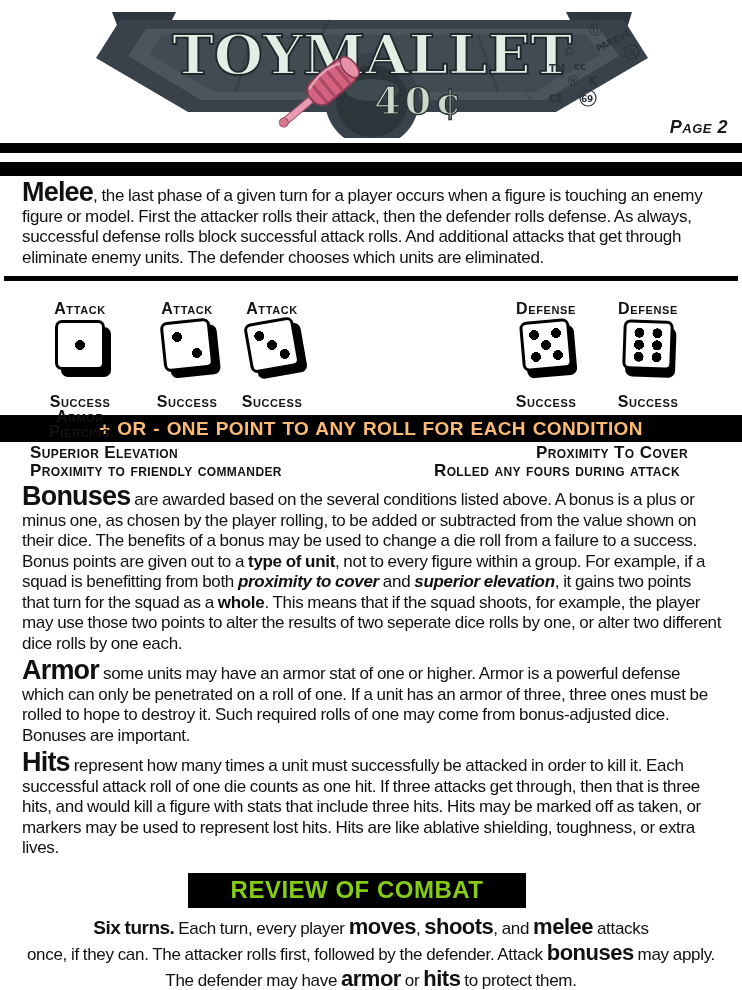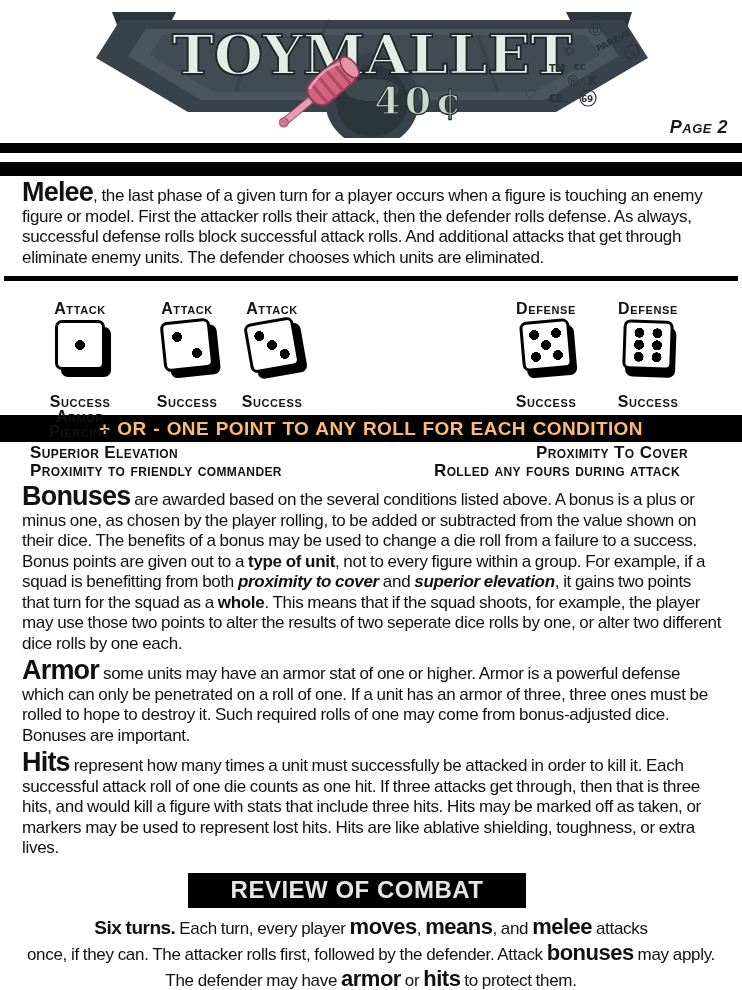--- a/index.html
+++ b/index.html
@@ -79,21 +79,21 @@
   }
   .cond-row{
     display:flex;justify-content:space-between;
     font-weight:bold;font-variant-caps:small-caps;font-size:17px;
     line-height:18px;letter-spacing:0.4px;
   }
   .cond-row1{padding:2px 54px 0 30px;}
   .cond-row2{padding:0 62px 0 30px;}
   
   .review-banner{
-    width:338px;height:35px;background:#000;color:#e5e5e5;
+    width:338px;height:35px;background:#000;color:#84cc16;
     margin:14px auto 0 auto;transform:translateX(-14px);
     display:flex;align-items:center;justify-content:center;
     font-weight:bold;font-size:24px;letter-spacing:0.5px;
   }
   .rline{margin:0 20px;text-align:center;font-size:17px;line-height:21px;word-spacing:-0.5px;}
   .r1{margin-top:10px;}
   .bw{font-weight:bold;font-size:22px;line-height:0;letter-spacing:-0.5px;}
   .bx{font-weight:bold;font-size:19px;line-height:0;letter-spacing:-0.5px;}
 </style>
 </head>
@@ -227,17 +227,17 @@
 </div>
 
 <p class="para"><span class="lead">Bonuses</span><span> are awarded based on the several conditions listed above. A bonus is a plus or minus one, as chosen by the player rolling, to be added or subtracted from the value shown on their dice. The benefits of a bonus may be used to change a die roll from a failure to a success. Bonus points are given out to a </span><span class="b">type of unit</span><span>, not to every figure within a group. For example, if a squad is benefitting from both </span><span class="bi">proximity to cover</span><span> and </span><span class="bi">superior elevation</span><span>, it gains two points that turn for the squad as a </span><span class="b">whole</span><span>. This means that if the squad shoots, for example, the player may use those two points to alter the results of two seperate dice rolls by one, or alter two different dice rolls by one each.</span></p>
 
 <p class="para"><span class="lead">Armor</span><span> some units may have an armor stat of one or higher. Armor is a powerful defense which can only be penetrated on a roll of one. If a unit has an armor of three, three ones must be rolled to hope to destroy it. Such required rolls of one may come from bonus-adjusted dice. Bonuses are important.</span></p>
 
 <p class="para"><span class="lead">Hits</span><span> represent how many times a unit must successfully be attacked in order to kill it. Each successful attack roll of one die counts as one hit. If three attacks get through, then that is three hits, and would kill a figure with stats that include three hits. Hits may be marked off as taken, or markers may be used to represent lost hits. Hits are like ablative shielding, toughness, or extra lives.</span></p>
 
 <div class="review-banner">REVIEW OF COMBAT</div>
 
-<p class="rline r1"><span class="bx">Six turns.</span><span> Each turn, every player </span><span class="bw">moves</span><span>, </span><span class="bw">means</span><span>, and </span><span class="bw">melee</span><span> attacks</span></p>
+<p class="rline r1"><span class="bx">Six turns.</span><span> Each turn, every player </span><span class="bw">moves</span><span>, </span><span class="bw">shoots</span><span>, and </span><span class="bw">melee</span><span> attacks</span></p>
 
 <p class="rline" style="margin-top:5px;"><span>once, if they can. The attacker rolls first, followed by the defender. Attack </span><span class="bw">bonuses</span><span> may apply.</span></p>
 
 <p class="rline" style="margin-top:5px;"><span>The defender may have </span><span class="bw">armor</span><span> or </span><span class="bw">hits</span><span> to protect them.</span></p>
 
 </body></html>

